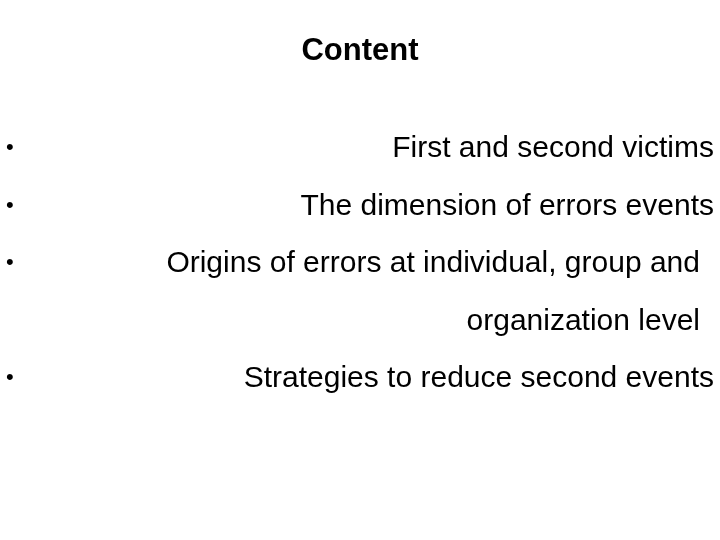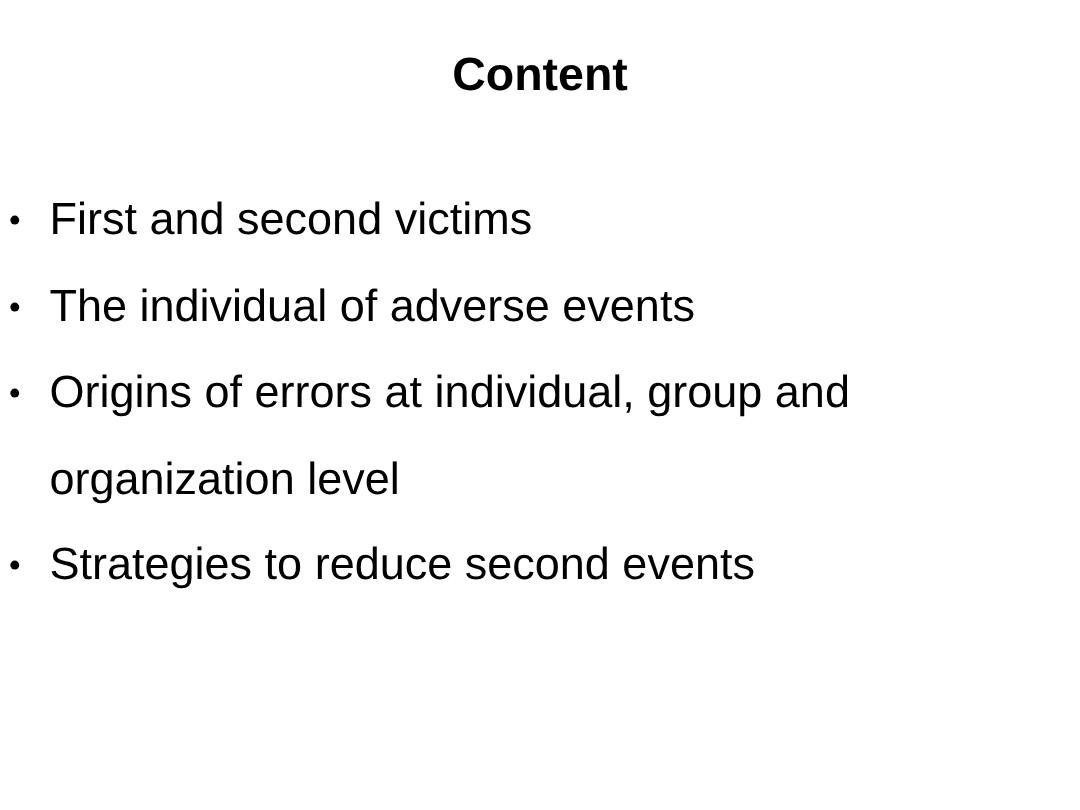--- a/index.html
+++ b/index.html
@@ -65,20 +65,21 @@
     top: 0;
     width: 18px;
     line-height: 57.5px;
     font-size: 22px;
     text-align: left;
     color: #000000;
   }
 
   .bullet-text {
     display: block;
+    text-align: right;
   }
 
   
   .bullet-item.wraps {
     padding-right: 20px;
   }
 </style>
 </head>
 <body>
 
@@ -89,21 +90,21 @@
   <div class="body-block">
     <ul class="bullet-list">
 
       <li class="bullet-item">
         <span class="bullet-dot">•</span>
         <span class="bullet-text">First and second victims</span>
       </li>
 
       <li class="bullet-item">
         <span class="bullet-dot">•</span>
-        <span class="bullet-text">The individual of adverse events</span>
+        <span class="bullet-text">The dimension of errors events</span>
       </li>
 
       <li class="bullet-item wraps">
         <span class="bullet-dot">•</span>
         <span class="bullet-text">Origins of errors at individual, group and organization level</span>
       </li>
 
       <li class="bullet-item">
         <span class="bullet-dot">•</span>
         <span class="bullet-text">Strategies to reduce second events</span>

